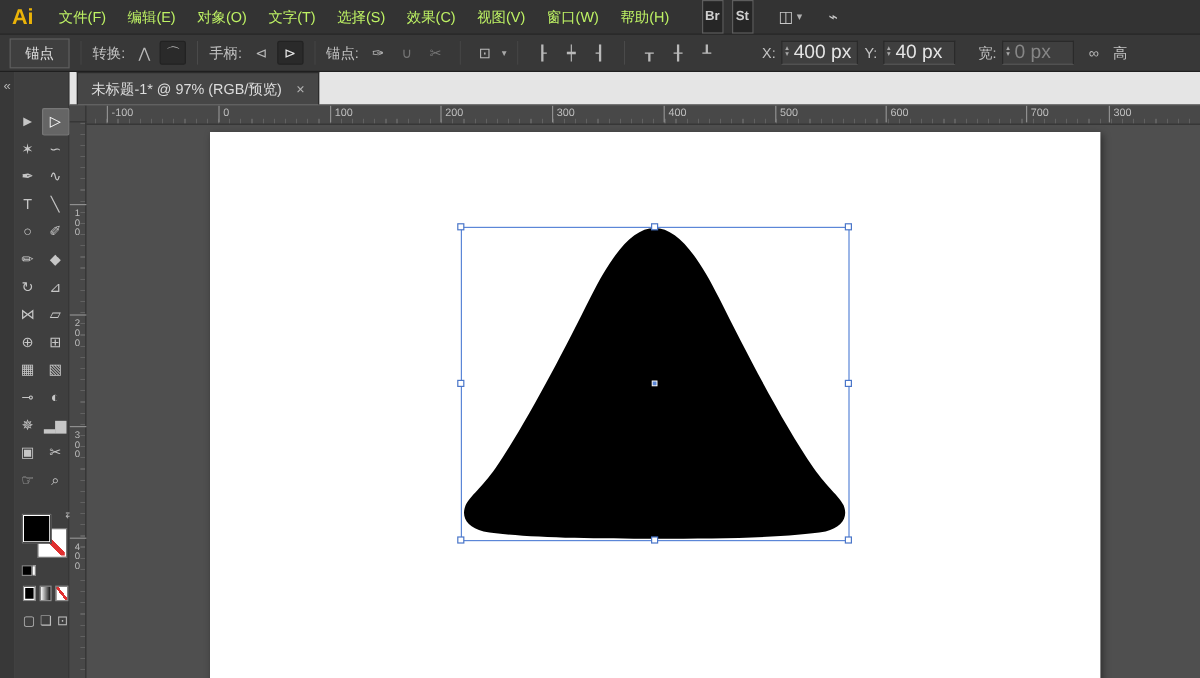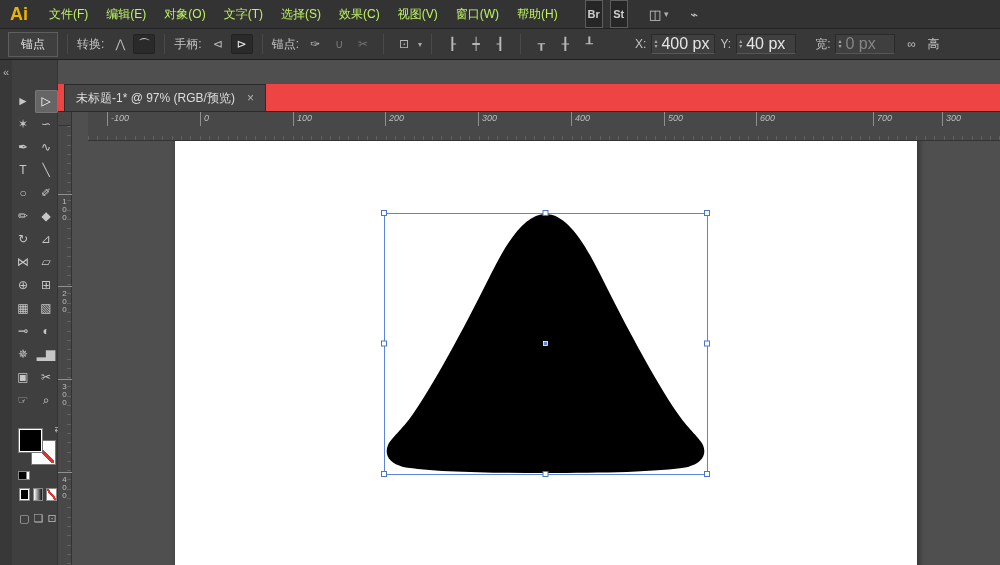--- a/index.html
+++ b/index.html
@@ -66,37 +66,37 @@
   .appearance-row { display:flex; gap:3px; margin:16px 0 0 7px; }
   .appx { width:13px; height:13px; border:1px solid #8a8a8a; }
   .color-btn { background:#000; box-shadow:inset 0 0 0 1px #fff; }
   .gradient-btn { background:linear-gradient(to right,#ffffff,#111111); }
   .none-btn { background:linear-gradient(to top right, #ffffff 42%, #e03131 42%, #e03131 58%, #ffffff 58%); }
   #draw-modes { display:flex; gap:4px; margin:10px 0 0 7px; }
   .draw-mode { width:14px; height:14px; color:#bdbdbd; font-size:11px; line-height:14px; text-align:center; }
 
   
   .workspace { flex:1; display:flex; flex-direction:column; min-width:0; }
-  .tabbar { height:28px; background:#ef4444; border-bottom:1px solid #2a2a2a;
-    display:flex; align-items:flex-end; flex-shrink:0;margin-top:24px; }
+  .tabbar { height:28px; background:#e5e5e5; border-bottom:1px solid #2a2a2a;
+    display:flex; align-items:flex-end; flex-shrink:0; }
   .tab { display:flex; align-items:center; gap:12px; padding:0 11px; height:27px; background:#464646;
     border:1px solid #2b2b2b; border-bottom:none; font-size:12px; color:#dddddd; margin-left:6px; white-space:nowrap; }
   .tab-close { color:#b3b3b3; font-size:12px; cursor:default; }
 
   .canvas { position:relative; flex:1; background:#4f4f4f; overflow:hidden; }
   .artboard { position:absolute; left:117px; top:22px; width:742px; height:470px; background:#ffffff;
     box-shadow:2px 2px 6px rgba(0,0,0,0.4); }
   #art-svg { position:absolute; left:0; top:0; width:942px; height:477px; pointer-events:none; }
 
   .corner { position:absolute; left:0; top:0; width:14px; height:14px; background:#484848;
     border-right:1px solid #333; border-bottom:1px solid #333; z-index:3; }
-  .hruler { position:absolute; left:30px; right:0; top:0; height:29px; background-color:#484848;
+  .hruler { position:absolute; left:12px; right:0; top:0; height:16px; background-color:#484848;
     border-bottom:1px solid #333; z-index:2;
     background-image:repeating-linear-gradient(to right, #616161 0 1px, transparent 1px 9.3px);
-    background-size:100% 4px; background-position:0 100%; background-repeat:no-repeat;font-style:italic; }
+    background-size:100% 4px; background-position:0 100%; background-repeat:no-repeat; }
   .vruler { position:absolute; left:0; top:14px; bottom:0; width:14px; background-color:#484848;
     border-right:1px solid #333; z-index:2;
     background-image:repeating-linear-gradient(to bottom, #616161 0 1px, transparent 1px 9.3px);
     background-size:4px 100%; background-position:100% 0; background-repeat:no-repeat; }
   .hlab { position:absolute; top:0; height:14px; font-size:9px; color:#bdbdbd;
     padding-left:3px; border-left:1px solid #8f8f8f; line-height:13px; }
   .vlab { position:absolute; left:0; width:14px; border-top:1px solid #8f8f8f;
     writing-mode:vertical-lr; text-orientation:upright; font-size:8px; color:#bdbdbd;
     padding-top:2px; line-height:13px; letter-spacing:-1px; }
 </style>

